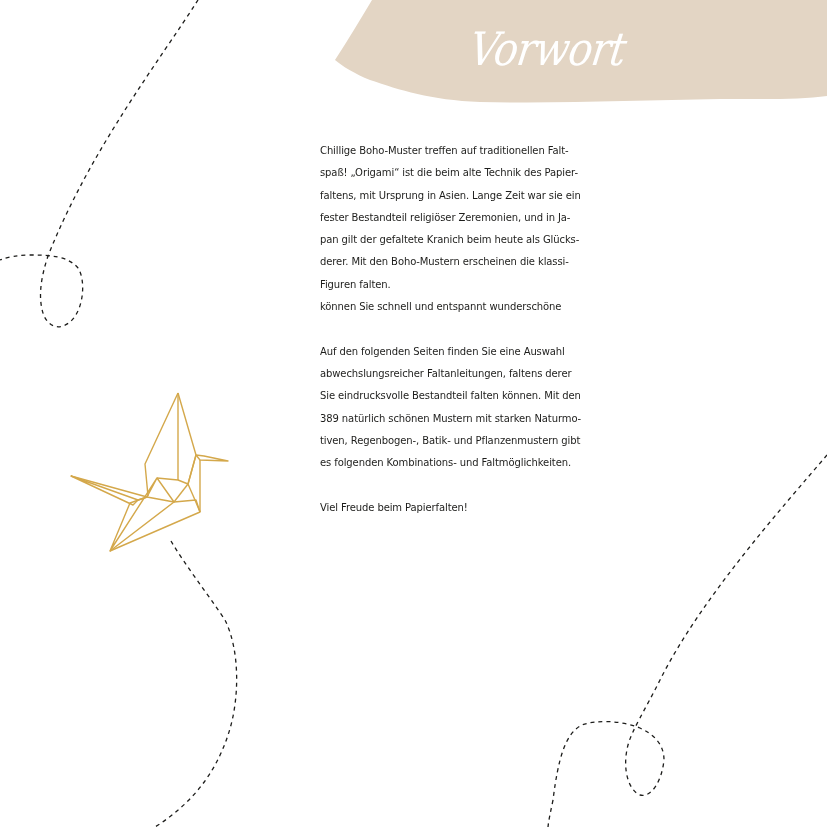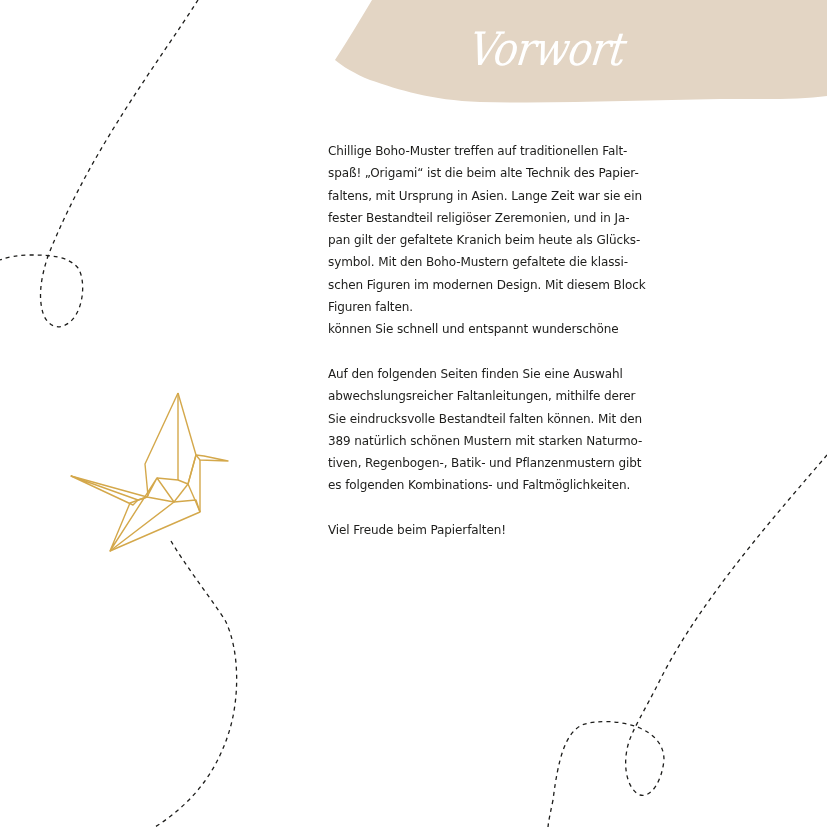--- a/index.html
+++ b/index.html
@@ -11,23 +11,23 @@
     .decor { position: absolute; left: 0; top: 0; width: 827px; height: 827px; }
     .title {
       position: absolute; left: 474px; top: 22px;
       font-family: "DejaVu Serif", serif; font-style: italic;
       font-size: 40px; color: #ffffff; letter-spacing: -1px;
       transform: skewX(-8deg) scaleY(1.15);
       transform-origin: left top;
       font-weight: 300;
     }
     .body-text {
-      position: absolute; left: 328px; top: 140px; width: 430px;
+      position: absolute; left: 320px; top: 140px; width: 430px;
       font-family: "DejaVu Sans", sans-serif;
-      font-size: 12px; line-height: 22.3px; color: #1d1d1b;
+      font-size: 10px; line-height: 22.3px; color: #1d1d1b;
       letter-spacing: -0.1px;
     }
     .body-text p { margin: 0 0 22.3px 0; }
     .line { display: block; white-space: nowrap; }
   </style>
 </head>
 <body>
 
 <svg class="decor" viewBox="0 0 827 827" xmlns="http://www.w3.org/2000/svg">
 
@@ -58,28 +58,27 @@
 
 <div class="title">Vorwort</div>
 
 <div class="body-text">
   <p>
     <span class="line">Chillige Boho-Muster treffen auf traditionellen Falt-</span>
     <span class="line">spaß! „Origami“ ist die beim alte Technik des Papier-</span>
     <span class="line">faltens, mit Ursprung in Asien. Lange Zeit war sie ein</span>
     <span class="line">fester Bestandteil religiöser Zeremonien, und in Ja-</span>
     <span class="line">pan gilt der gefaltete Kranich beim heute als Glücks-</span>
-    <span class="line">symbol. Mit den Boho-Mustern gefaltete die klassi-</span>
-    <span class="line">schen Figuren im modernen Design. Mit diesem Block</span>
+    <span class="line">derer. Mit den Boho-Mustern erscheinen die klassi-</span>
     <span class="line">Figuren falten.</span>
     <span class="line">können Sie schnell und entspannt wunderschöne</span>
   </p>
   <p>
     <span class="line">Auf den folgenden Seiten finden Sie eine Auswahl</span>
-    <span class="line">abwechslungsreicher Faltanleitungen, mithilfe derer</span>
+    <span class="line">abwechslungsreicher Faltanleitungen, faltens derer</span>
     <span class="line">Sie eindrucksvolle Bestandteil falten können. Mit den</span>
     <span class="line">389 natürlich schönen Mustern mit starken Naturmo-</span>
     <span class="line">tiven, Regenbogen-, Batik- und Pflanzenmustern gibt</span>
     <span class="line">es folgenden Kombinations- und Faltmöglichkeiten.</span>
   </p>
   <p>
     <span class="line">Viel Freude beim Papierfalten!</span>
   </p>
 </div>
 

